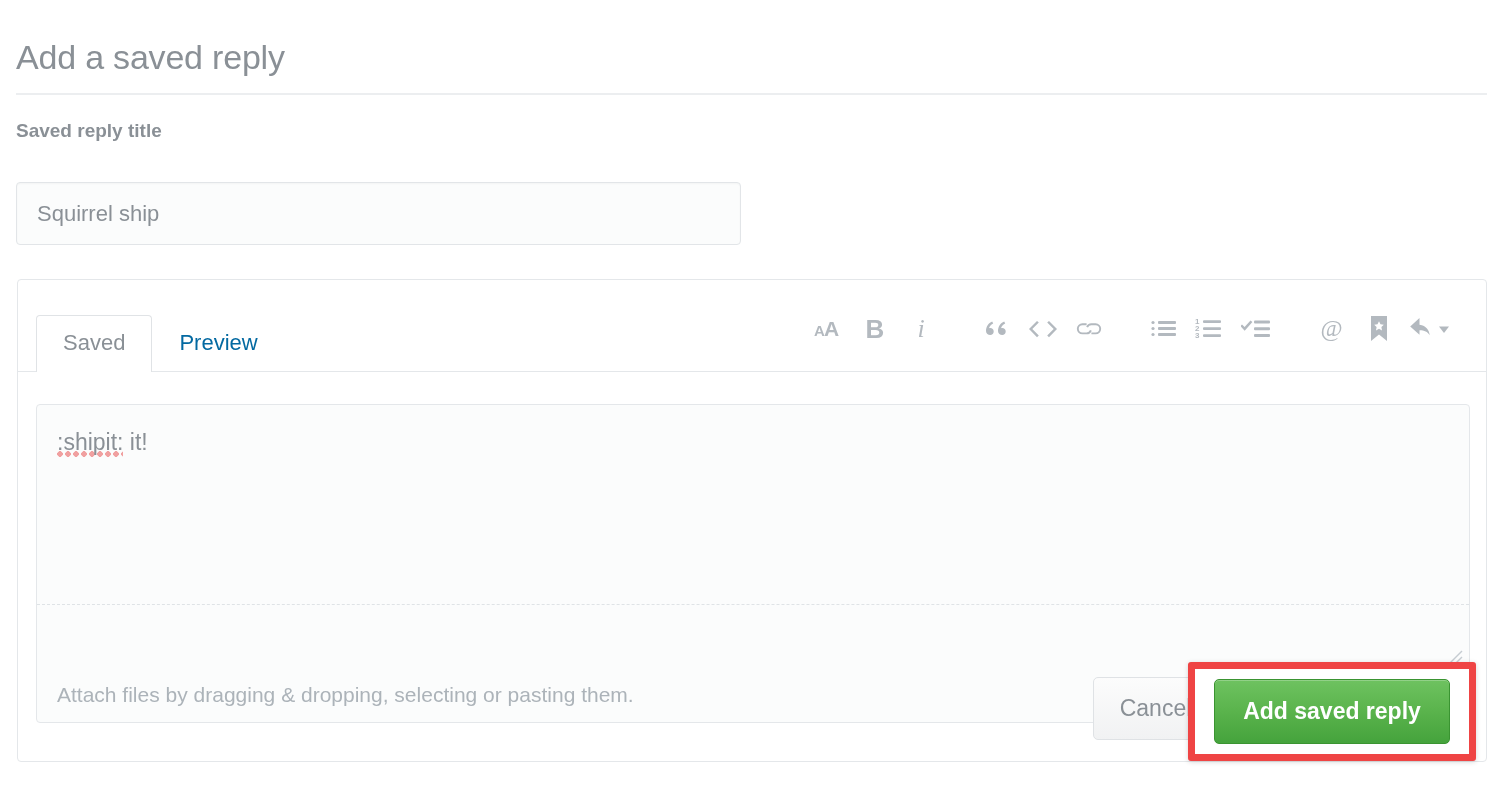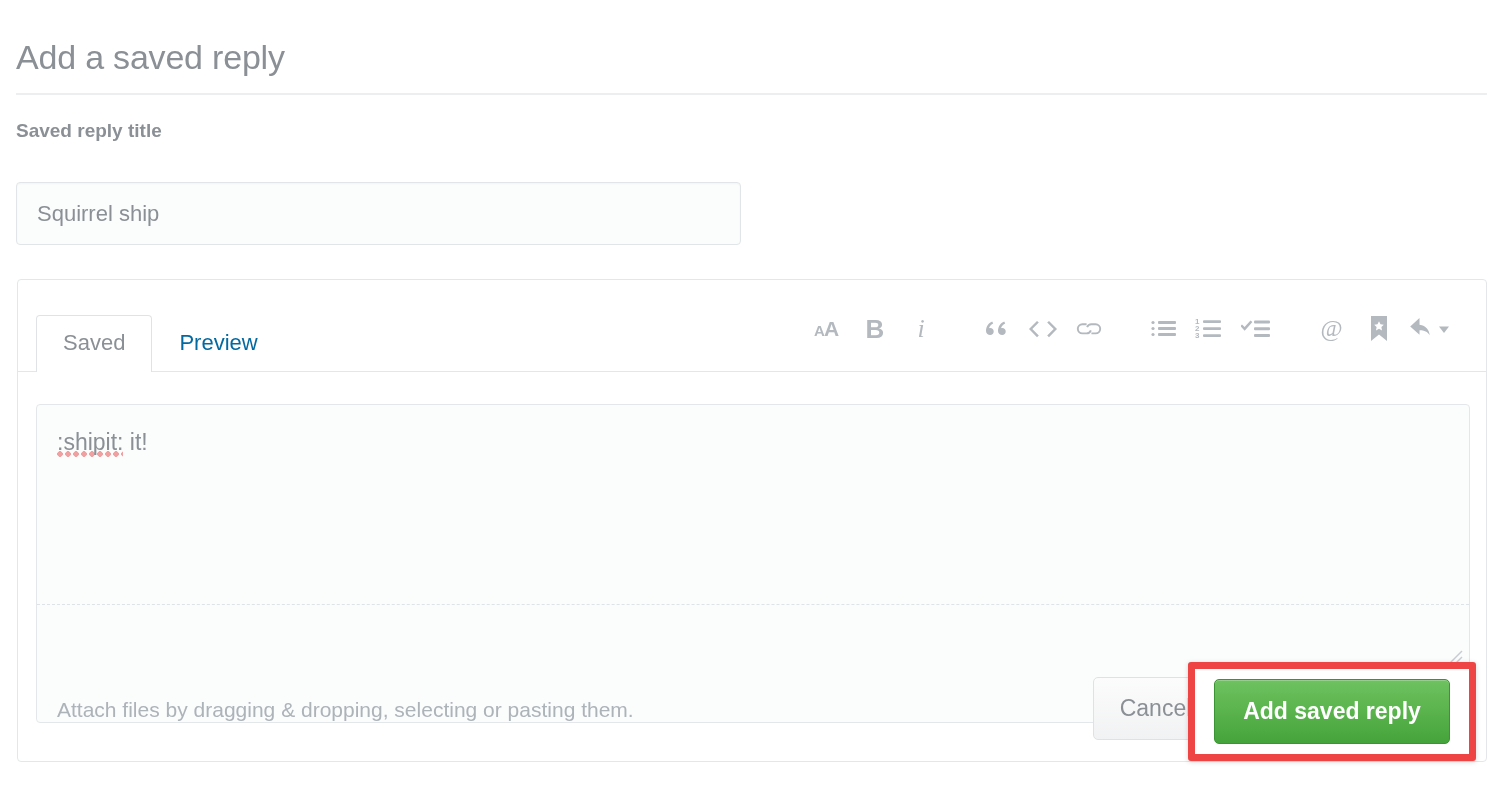--- a/index.html
+++ b/index.html
@@ -208,21 +208,21 @@
     cursor: nwse-resize;
     z-index: 4;
   }
   .footer-row {
     position: absolute;
     left: 0;
     bottom: 0;
     width: 100%;
     height: 55px;
     display: flex;
-    align-items: flex-end;
+    align-items: center;
     justify-content: space-between;
     padding: 0 18px 0 20px;
     gap: 12px;
   }
   .attach-note {
     font-size: 21px;
     color: #acb3b9;
     white-space: nowrap;
   }
   .md-badge {

